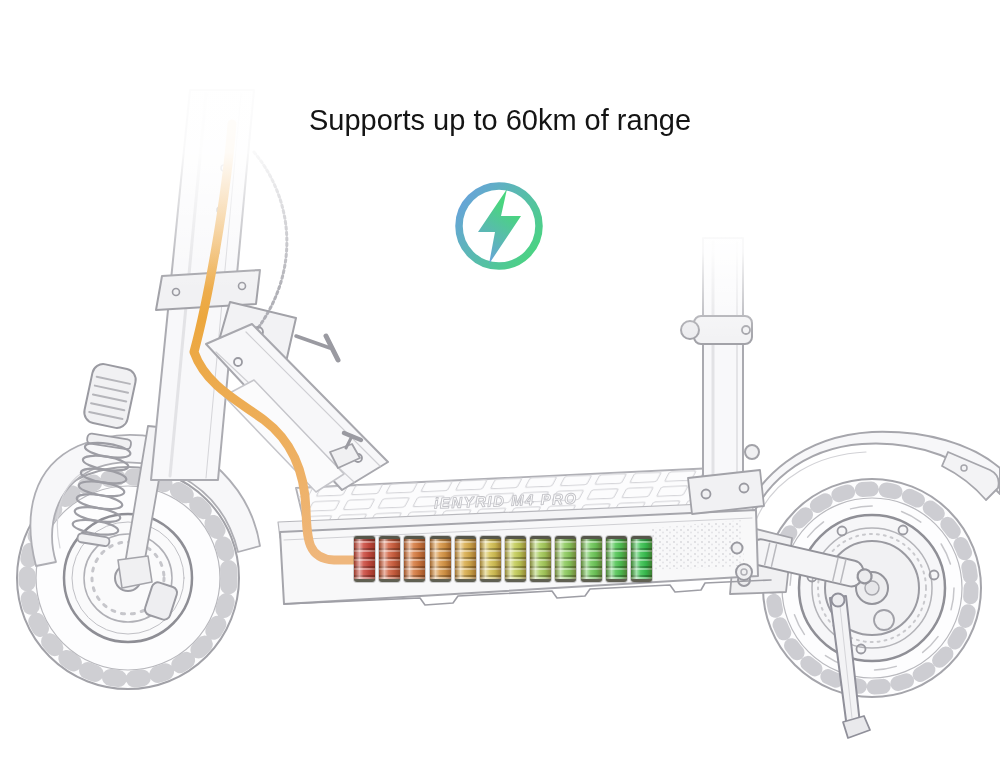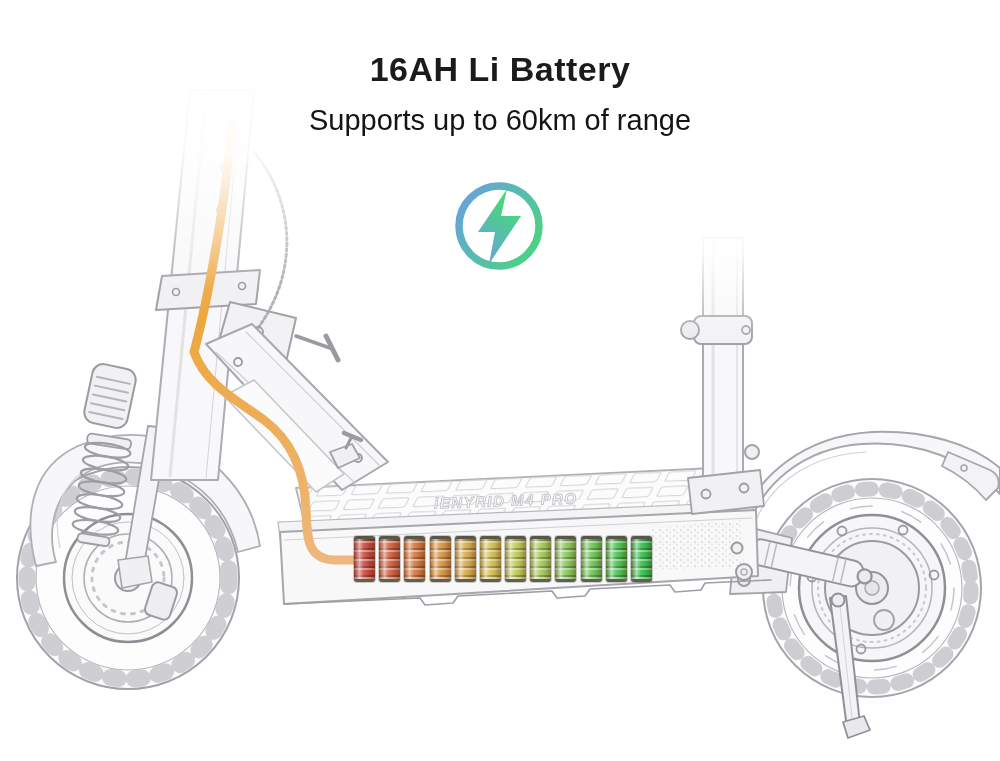--- a/index.html
+++ b/index.html
@@ -21,21 +21,20 @@
           repeating-linear-gradient(180deg, rgba(0,0,0,.26) 0 2px, rgba(255,255,255,.42) 2px 4px,
             rgba(255,255,255,0) 4px 9px);
         border-top:3px solid #56564a;border-bottom:3px solid #606052;
         box-shadow:0 0 0 1px rgba(40,40,40,.22);}
 </style>
 </head>
 <body>
 
 <div id="stage">
 
-  <h1 class="title">16AH Li Battery</h1>
   <p class="subtitle">Supports up to 60km of range</p>
 
   <svg id="badge" viewBox="0 0 96 96">
     <defs>
       <linearGradient id="ringG" x1="0" y1="0.15" x2="1" y2="0.85">
         <stop offset="0" stop-color="#68a2dc"></stop>
         <stop offset="1" stop-color="#49d57e"></stop>
       </linearGradient>
       <linearGradient id="boltG" x1="0.25" y1="1" x2="0.65" y2="0">
         <stop offset="0" stop-color="#68a2dc"></stop>

